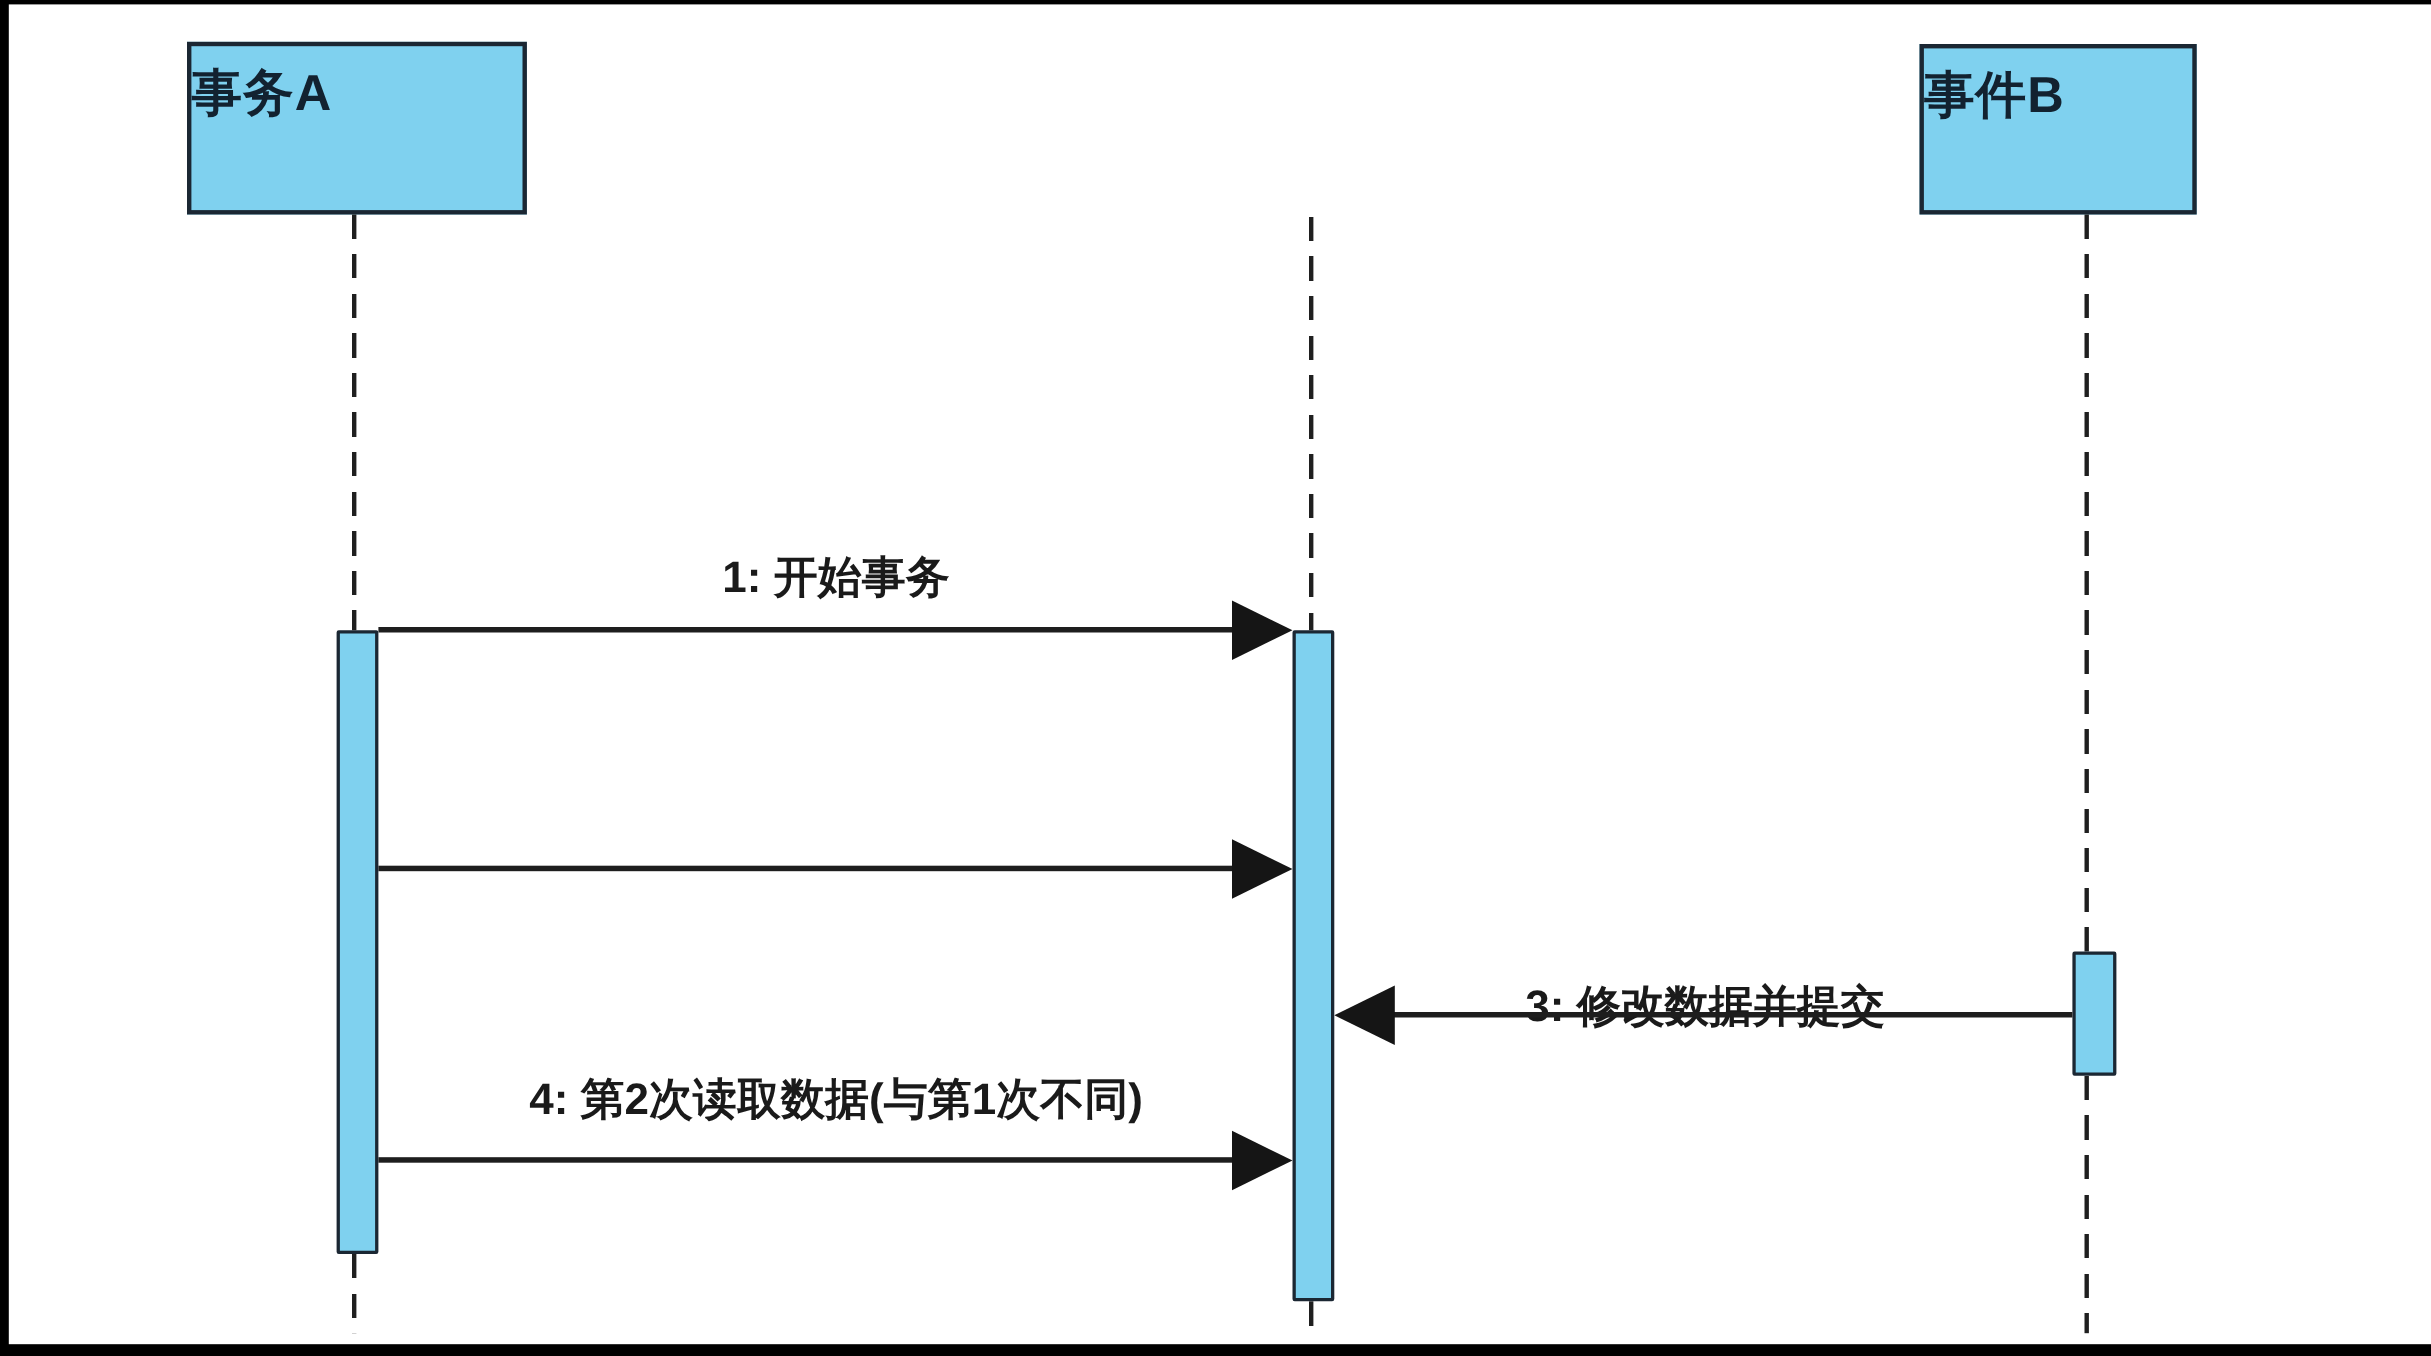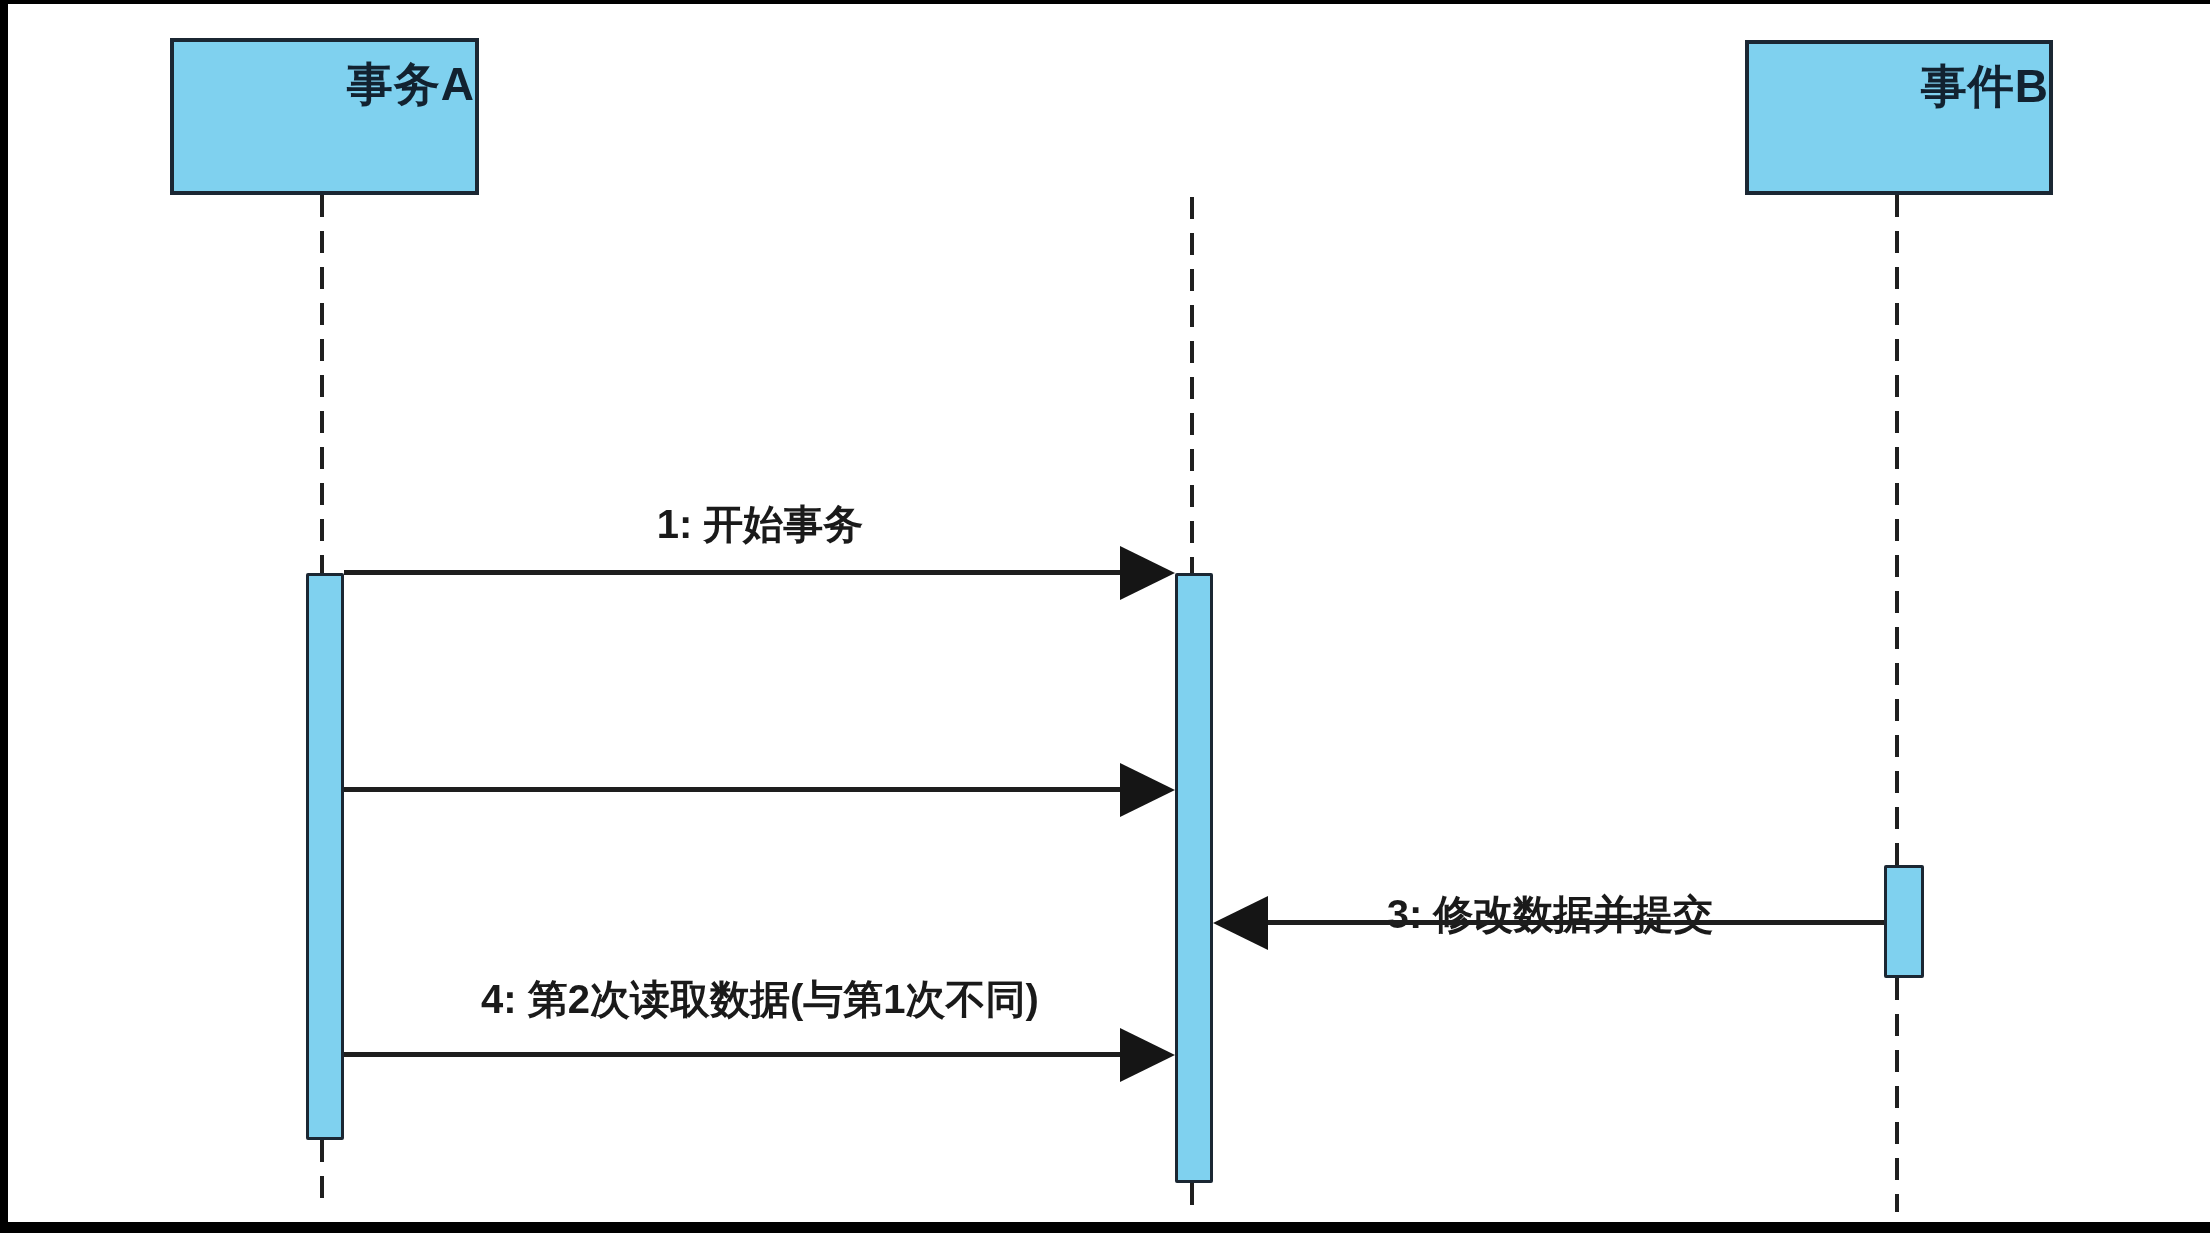--- a/index.html
+++ b/index.html
@@ -13,21 +13,21 @@
   
   .frame-top{left:0;top:0;width:2210px;height:4px;background:#000;}
   .frame-left{left:0;top:0;width:8px;height:1233px;background:#000;}
   .frame-bottom{left:0;top:1222px;width:2210px;height:11px;background:#000;}
 
   
   .actor-box{
     box-sizing:border-box;
     background:var(--fill);
     border:4px solid var(--line);
-    display:flex;justify-content:flex-end;align-items:flex-start;
+    display:flex;justify-content:flex-start;align-items:flex-start;
     padding-top:12px;
   }
   .actor-box .actor-label{
     font-size:46px;font-weight:bold;color:#122230;letter-spacing:1px;
   }
 
   
   .lifeline{
     width:4px;
     background:repeating-linear-gradient(to bottom,#1f1f1f 0px,#1f1f1f 22px,transparent 22px,transparent 36px);
@@ -75,21 +75,21 @@
     <span class="actor-label">事务A</span>
   </div>
   <div class="abs lifeline" style="left:320px;top:195px;height:378px;"></div>
   <div class="abs lifeline" style="left:320px;top:1140px;height:72px;"></div>
   <div class="abs activation" style="left:306px;top:573px;width:38px;height:567px;"></div>
 
   <div class="abs lifeline" style="left:1190px;top:197px;height:376px;"></div>
   <div class="abs lifeline" style="left:1190px;top:1183px;height:29px;"></div>
   <div class="abs activation" style="left:1175px;top:573px;width:38px;height:610px;"></div>
 
-  <div class="abs actor-box" style="left:1745px;top:40px;width:308px;height:155px;">
+  <div class="abs actor-box" style="left:1745px;top:40px;width:252px;height:155px;">
     <span class="actor-label">事件B</span>
   </div>
   <div class="abs lifeline" style="left:1895px;top:195px;height:670px;"></div>
   <div class="abs lifeline" style="left:1895px;top:978px;height:234px;"></div>
   <div class="abs activation" style="left:1884px;top:865px;width:40px;height:113px;"></div>
 
   <div class="abs msg-label" style="left:360px;top:497px;width:800px;">1: 开始事务</div>
   <div class="abs msg-shaft" style="left:344px;top:570px;width:781px;"></div>
   <div class="abs head-right" style="left:1120px;top:546px;"></div>
 

